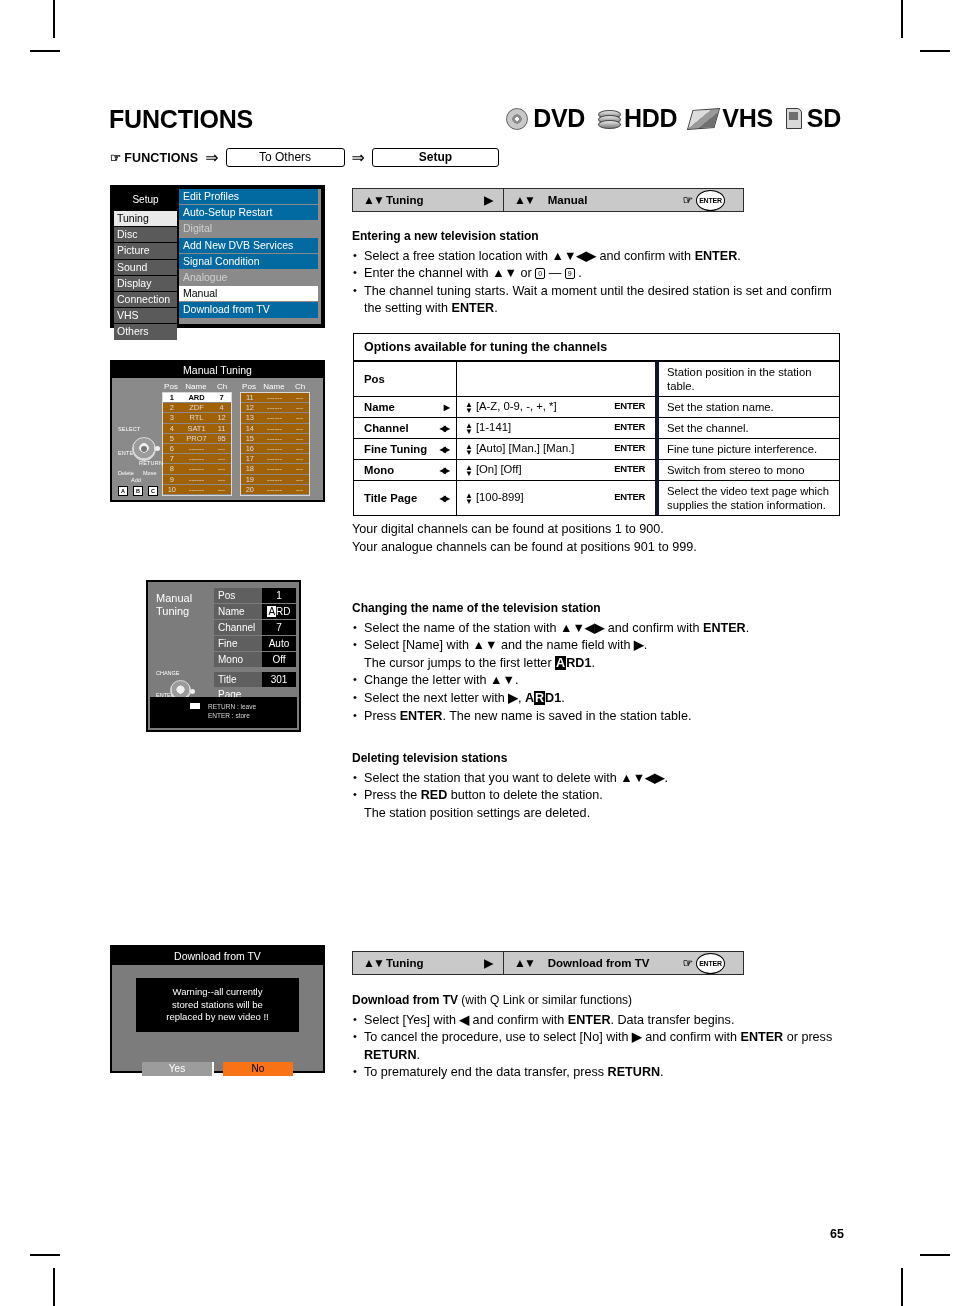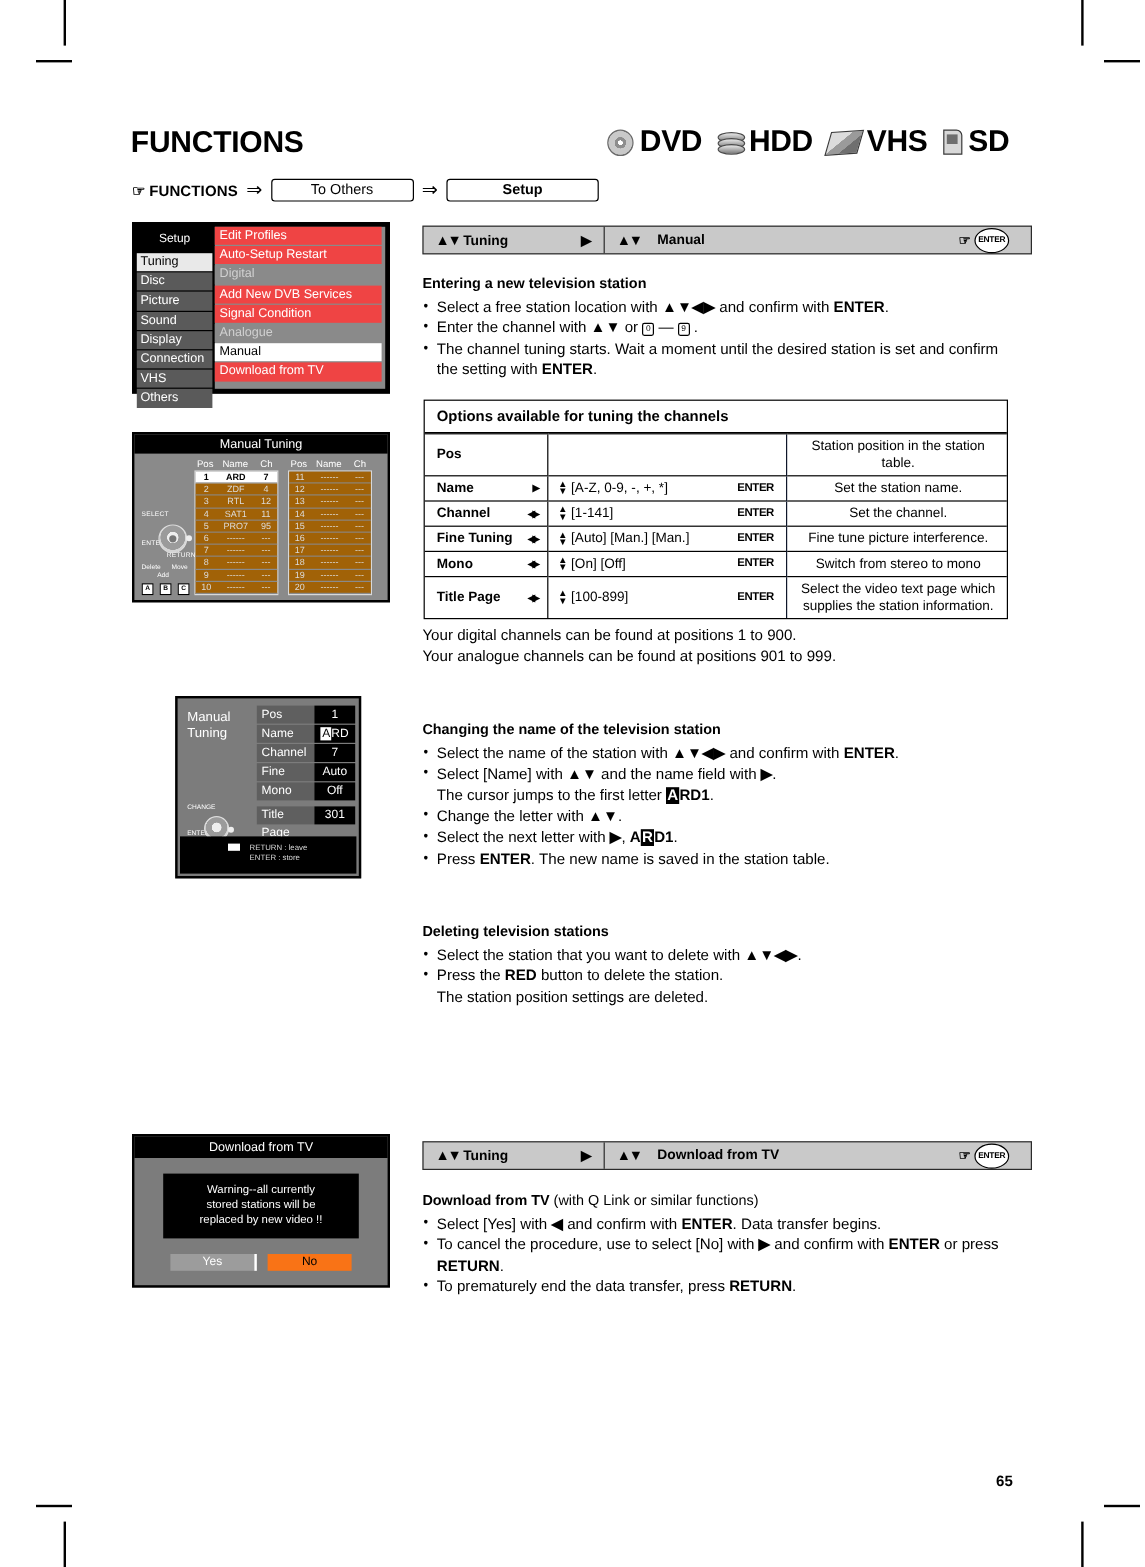--- a/index.html
+++ b/index.html
@@ -73,21 +73,21 @@
     color:#fff;font-size:10px;text-align:center;line-height:22px;height:22px;
   }
   .sm-item{
     height:15.2px;line-height:15.2px;color:#fff;font-size:10.5px;padding-left:3px;
     background:#5a5a5a;margin-bottom:1px;
   }
   .sm-item.sel{background:#e9e9e9;color:#000;}
   .sm-right{position:absolute;left:67px;top:2px;right:2px;bottom:2px;background:#8a8a8a;}
   .sr-item{
     height:15.2px;line-height:15.2px;font-size:10.5px;padding-left:4px;margin:0 3px 1px 0;
-    background:#ef4444;color:#fff;
+    background:#0369a1;color:#fff;
   }
   .sr-item.dim{background:#8a8a8a;color:#d0d0d0;}
   .sr-item.sel{background:#ffffff;color:#000;}
 
   
   .mt{left:110px;top:360px;width:215px;height:142px;background:#8a8a8a;}
   .mt-title{
     background:#000;color:#fff;font-size:10.5px;text-align:center;
     height:16px;line-height:16px;
   }
@@ -145,28 +145,28 @@
   .mtd-foot .ln{padding-left:58px;position:relative;}
   .mtd-foot .redbtn{position:absolute;left:40px;top:1px;width:10px;height:6px;background:#fff;}
 
   
   .dl{left:110px;top:945px;width:215px;height:128px;background:#7c7c7c;}
   .dl-title{background:#000;color:#fff;font-size:10.5px;text-align:center;height:18px;line-height:18px;}
   .dl-warn{
     margin:13px 24px 0 24px;background:#000;color:#fff;font-size:9.5px;
     line-height:12.5px;padding:8px 0;text-align:center;
   }
-  .dl-btns{display:flex;gap:9px;justify-content:center;margin-top:13px;}
+  .dl-btns{display:flex;gap:9px;justify-content:center;margin-top:30px;}
   .dl-btn{width:70px;height:14px;line-height:14px;text-align:center;font-size:10px;}
   .dl-btn.yes{background:#9c9c9c;color:#fff;border-right:2px solid #fff;}
   .dl-btn.no{background:#f97316;color:#000;}
 
   
   .navbar{
-    position:absolute;left:352px;width:508px;height:24px;
+    position:absolute;left:352px;width:392px;height:24px;
     border:1px solid #2b2b2b;box-sizing:border-box;display:flex;align-items:center;
     background:#c9c9c9;
   }
   .navbar .seg{display:flex;align-items:center;height:100%;padding:0 10px;font-size:11.5px;font-weight:bold;}
   .navbar .seg.one{width:130px;border-right:1px solid #2b2b2b;justify-content:space-between;}
   .navbar .seg.two{flex:1;gap:14px;}
   .navbar .entertag{margin-left:auto;display:flex;align-items:center;gap:3px;padding-right:8px;}
   .ent-oval{
     width:27px;height:19px;border-radius:50%;border:1.6px solid #000;background:#fff;
     font-size:7px;font-weight:bold;display:flex;align-items:center;justify-content:center;letter-spacing:-0.2px;
@@ -189,21 +189,21 @@
 
   
   .opt{position:absolute;left:353px;top:333px;width:487px;border:1.4px solid #000;box-sizing:border-box;}
   .opt .oh{font-size:12.4px;font-weight:bold;padding:6px 10px;border-bottom:1.2px solid #000;}
   .opt table{border-collapse:collapse;width:100%;}
   .opt td{border-top:1px solid #000;font-size:11.3px;padding:3px 0;vertical-align:middle;}
   .opt td.c1{width:92px;font-weight:bold;padding-left:10px;position:relative;}
   .opt td.c1 .ar{position:absolute;right:8px;top:50%;transform:translateY(-50%);font-size:8px;letter-spacing:-2px;}
   .opt td.c2{width:190px;border-left:1px solid #000;padding-left:8px;white-space:nowrap;}
   .opt td.c2 .ent{float:right;padding-right:10px;font-size:9.5px;font-weight:bold;letter-spacing:-0.3px;}
-  .opt td.c3{border-left:1px solid #0f172a;padding-left:8px;padding-right:6px;line-height:14px;text-align:center;}
+  .opt td.c3{border-left:4px solid #0f172a;padding-left:8px;padding-right:6px;line-height:14px;}
   .updown{display:inline-block;font-size:8px;line-height:6px;vertical-align:middle;margin-right:3px;text-align:center;}
 
   .pagenum{position:absolute;right:110px;bottom:65px;font-size:12.5px;font-weight:bold;}
 </style>
 </head>
 <body>
 
 <div class="page">
 
   <div class="cm v" style="left:53px;top:0;"></div>
@@ -547,21 +547,21 @@
     <h3>Changing the name of the television station</h3>
     <ul>
       <li>Select the name of the station with <b>▲▼◀▶</b> and confirm with <b>ENTER</b>.</li>
       <li>Select [Name] with <b>▲▼</b> and the name field with <b>▶</b>.<br>The cursor jumps to the first letter <b><span class="inv">A</span>RD1</b>.</li>
       <li>Change the letter with <b>▲▼</b>.</li>
       <li>Select the next letter with <b>▶</b>, <b>A<span class="inv">R</span>D1</b>.</li>
       <li>Press <b>ENTER</b>. The new name is saved in the station table.</li>
     </ul>
   </div>
 
-  <div class="blk" style="top:768px;">
+  <div class="blk" style="top:750px;">
     <h3>Deleting television stations</h3>
     <ul>
       <li>Select the station that you want to delete with <b>▲▼◀▶</b>.</li>
       <li>Press the <b>RED</b> button to delete the station.<br>The station position settings are deleted.</li>
     </ul>
   </div>
 
   <div class="navbar" style="top:951px;">
     <div class="seg one">
       <span><span class="ud">▲▼</span>&nbsp;<span>Tuning</span></span>

